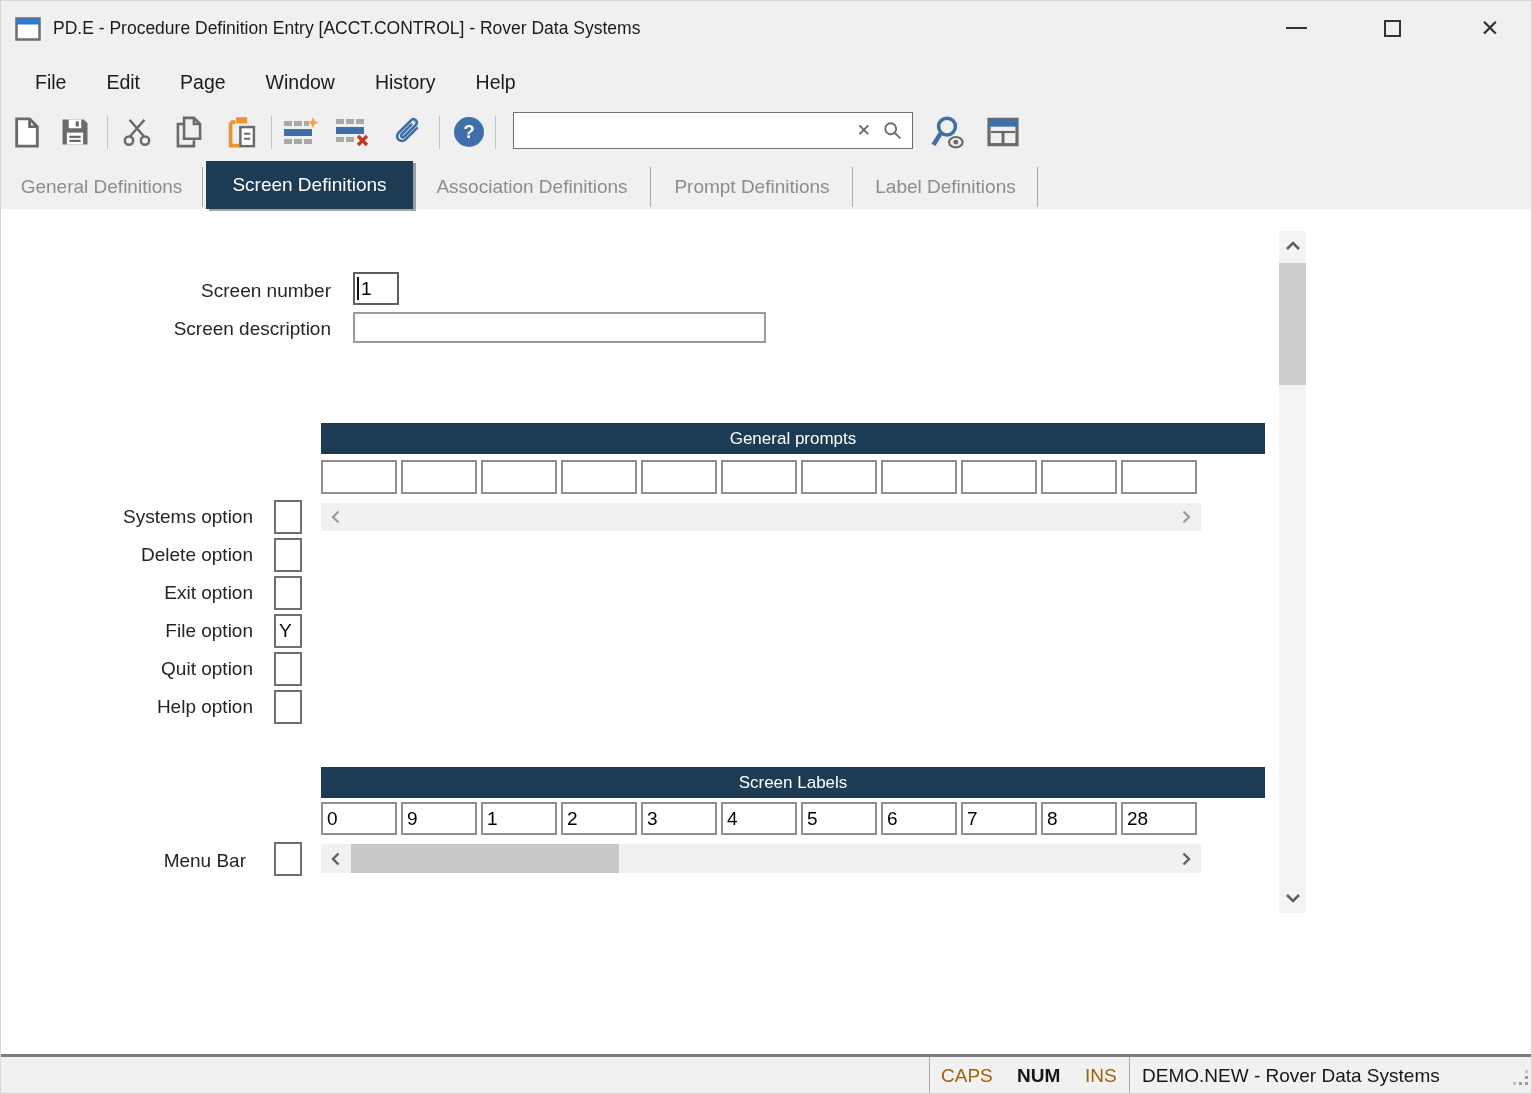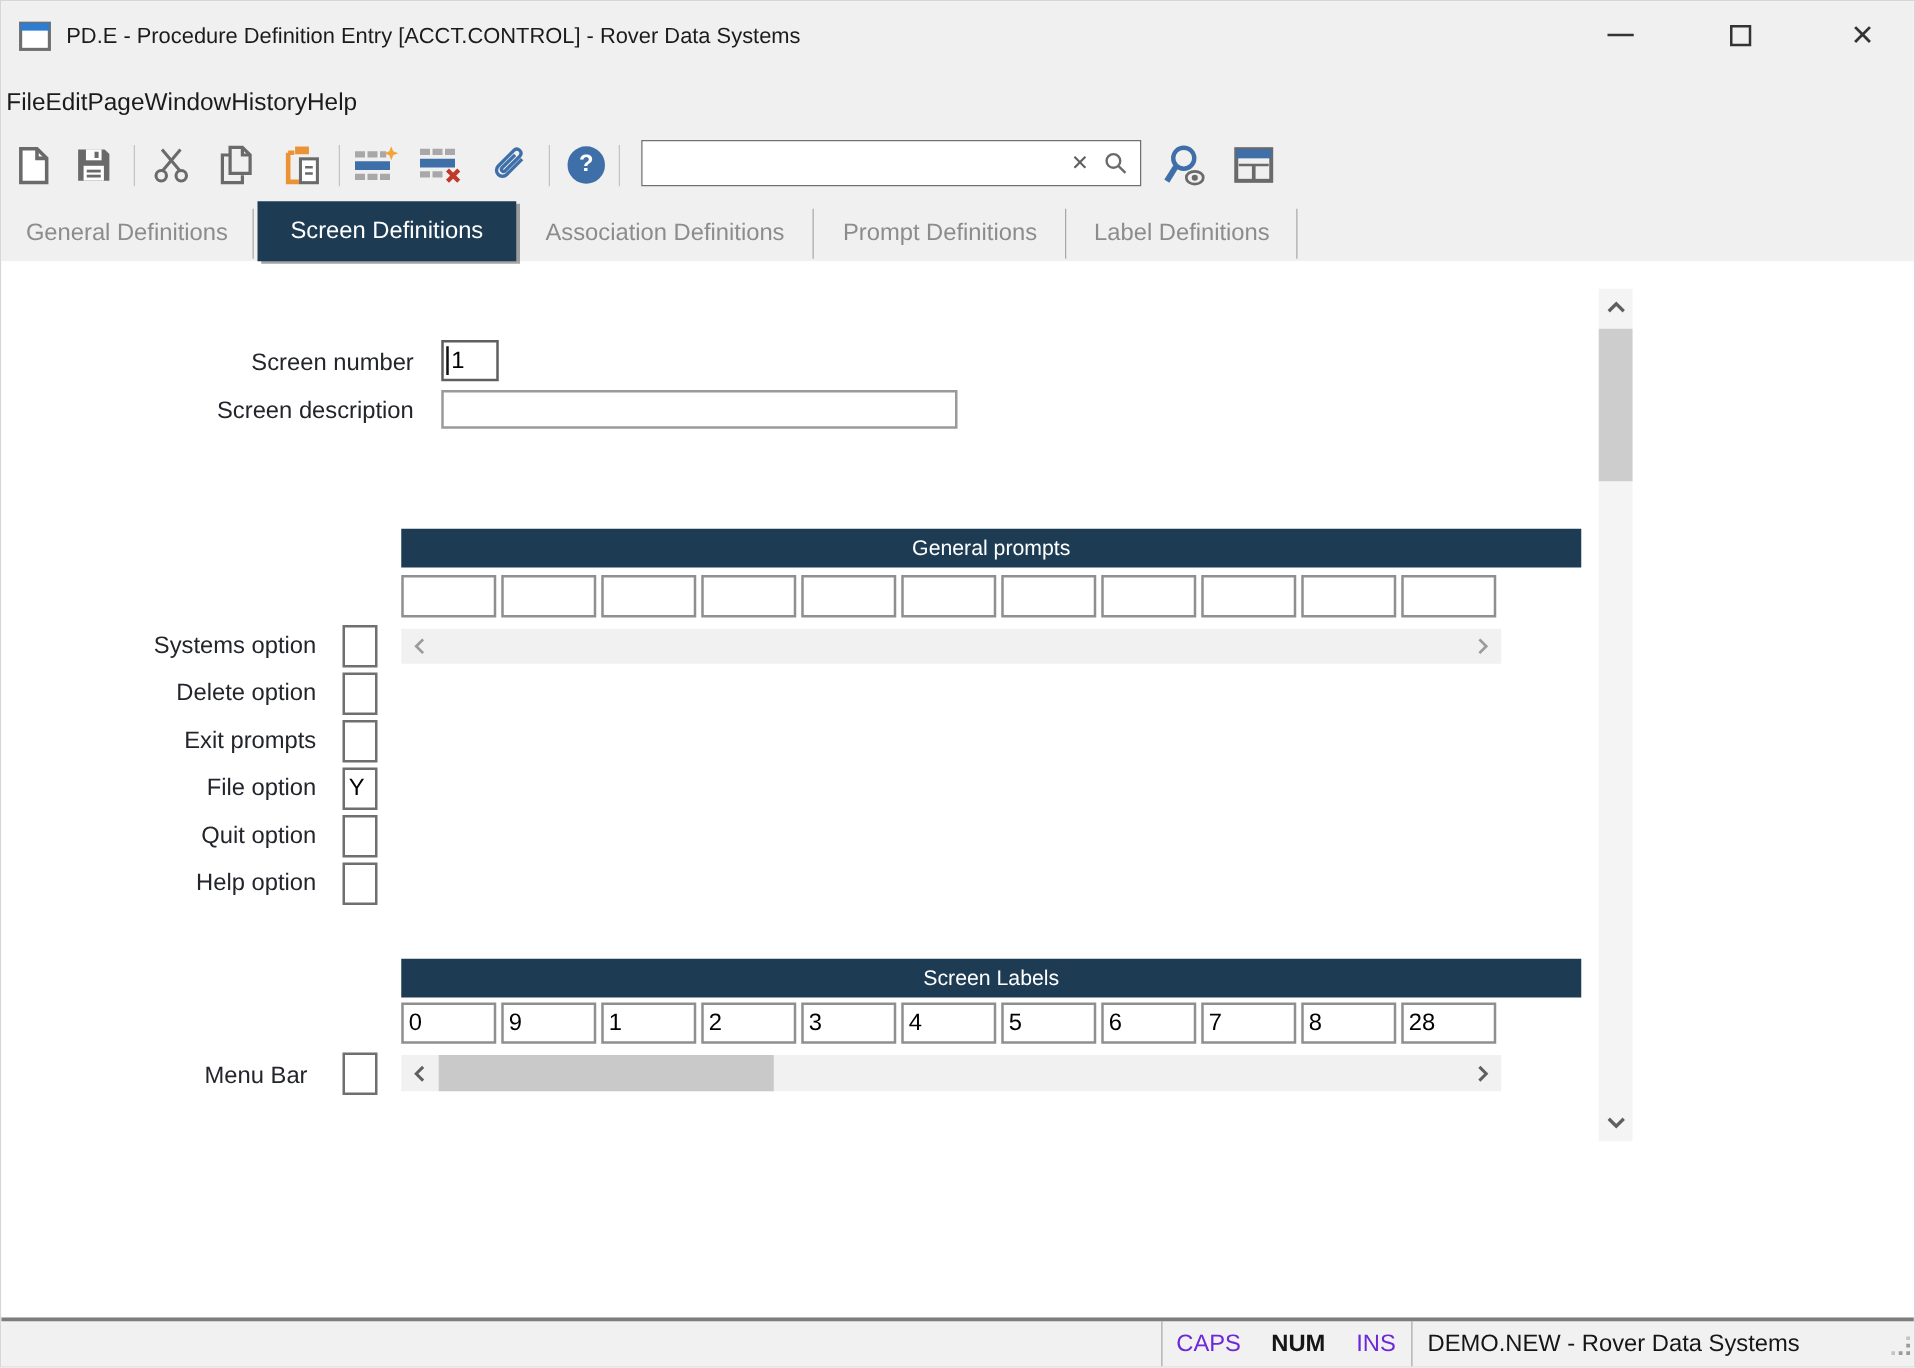--- a/index.html
+++ b/index.html
@@ -15,21 +15,21 @@
   
   .titlebar { position:absolute; left:0; top:0; width:1532px; height:56px; }
   .app-icon { position:absolute; left:14px; top:16px; }
   .win-title { position:absolute; left:52px; top:17px; font-size:17.5px; color:#1b1b1b; white-space:nowrap; }
   .win-btn { position:absolute; top:6px; width:46px; height:42px; display:flex; align-items:center; justify-content:center; color:#333; }
   .btn-min { left:1272px; } .btn-max { left:1368px; } .btn-close { left:1466px; font-size:23px; font-weight:400; }
   .min-glyph { width:21px; height:0; border-top:2px solid #333; }
   .max-glyph { width:17px; height:17px; border:2px solid #333; background:transparent; }
 
   
-  .menubar { position:absolute; left:0; top:58px; height:46px; display:flex; padding-left:4px; align-items:center; }
+  .menubar { position:absolute; left:0; top:58px; height:46px; display:flex; gap:40px; padding-left:34px; align-items:center; }
   .menu-item { font-size:19.5px; color:#1b1b1b; cursor:default; }
 
   
   .toolbar { position:absolute; left:0; top:104px; width:1532px; height:54px; }
   .tbtn { position:absolute; top:6px; width:44px; height:42px; display:flex; align-items:center; justify-content:center; }
   .tsep { position:absolute; top:11px; width:1px; height:33px; background:#c3c3c3; }
   .help-circle { width:30px; height:30px; border-radius:50%; background:#3f6fa8; color:#fff; font-size:19px; font-weight:bold; display:flex; align-items:center; justify-content:center; }
   .searchbox { position:absolute; left:512px; top:7px; width:400px; height:37px; background:#fff; border:1.5px solid #707070; display:flex; align-items:center; }
   .searchbox input { flex:1; border:none; outline:none; height:100%; font-size:18px; padding:0 8px; background:transparent; font-family:"Liberation Sans",sans-serif; }
   .sb-clear { color:#5f5f5f; font-size:17px; padding:0 10px; }
@@ -57,21 +57,21 @@
   .hs-chev.l { left:9px; } .hs-chev.r { right:9px; }
 
   .vscroll { position:absolute; left:1278px; top:230px; width:27px; height:682px; background:#f4f4f4; }
   .vthumb { position:absolute; left:0; top:32px; width:27px; height:122px; background:#cdcdcd; }
   .vs-chev { position:absolute; left:50%; transform:translateX(-50%); display:flex; }
   .vs-chev.u { top:9px; } .vs-chev.d { bottom:9px; }
 
   
   .statusbar { position:absolute; left:0; top:1053px; width:1532px; height:41px; background:#f1f1f1; border-top:3px solid #7d7d7d; }
   .st-item { position:absolute; top:8px; font-size:19px; white-space:nowrap; }
-  .st-dim { color:#6d28d9; } .st-on { color:#161616; font-weight:600; } .st-text { color:#161616; }
+  .st-dim { color:#a16207; } .st-on { color:#161616; font-weight:600; } .st-text { color:#161616; }
   .st-sep { position:absolute; top:0; width:1px; height:38px; background:#a9a9a9; }
   .grip { position:absolute; right:4px; bottom:5px; }
 </style>
 </head>
 <body>
 
 <div class="chrome"></div>
 
 <div class="titlebar">
   <span class="app-icon">
@@ -272,21 +272,21 @@
         </svg>
       </span>
   </div>
 
   <span class="flabel" style="left:40px; top:297px; width:212px;">Systems option</span>
   <input class="box-input" style="left: 273px; top: 291px; width: 28px; height: 34px;" value="">
 
   <span class="flabel" style="left:40px; top:335px; width:212px;">Delete option</span>
   <input class="box-input" style="left: 273px; top: 329px; width: 28px; height: 34px;" value="">
 
-  <span class="flabel" style="left:40px; top:373px; width:212px;">Exit prompts</span>
+  <span class="flabel" style="left:40px; top:373px; width:212px;">Exit option</span>
   <input class="box-input" style="left: 273px; top: 367px; width: 28px; height: 34px;" value="">
 
   <span class="flabel" style="left:40px; top:411px; width:212px;">File option</span>
   <input class="box-input" style="left: 273px; top: 405px; width: 28px; height: 34px;" value="Y">
 
   <span class="flabel" style="left:40px; top:449px; width:212px;">Quit option</span>
   <input class="box-input" style="left: 273px; top: 443px; width: 28px; height: 34px;" value="">
 
   <span class="flabel" style="left:40px; top:487px; width:212px;">Help option</span>
   <input class="box-input" style="left: 273px; top: 481px; width: 28px; height: 34px;" value="">

